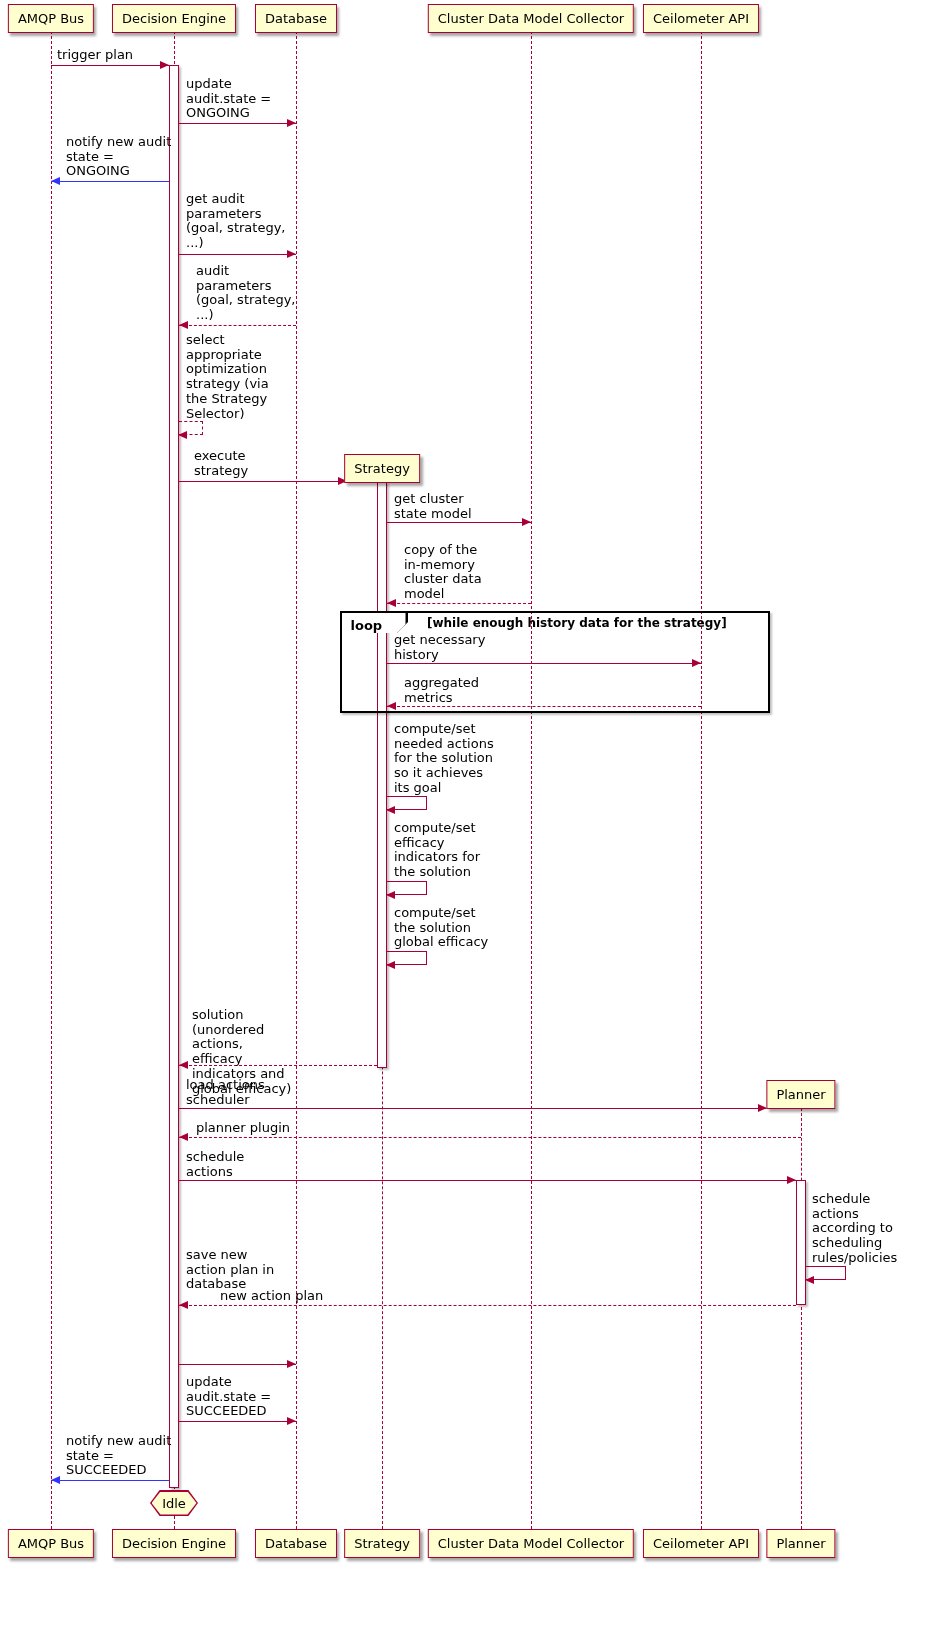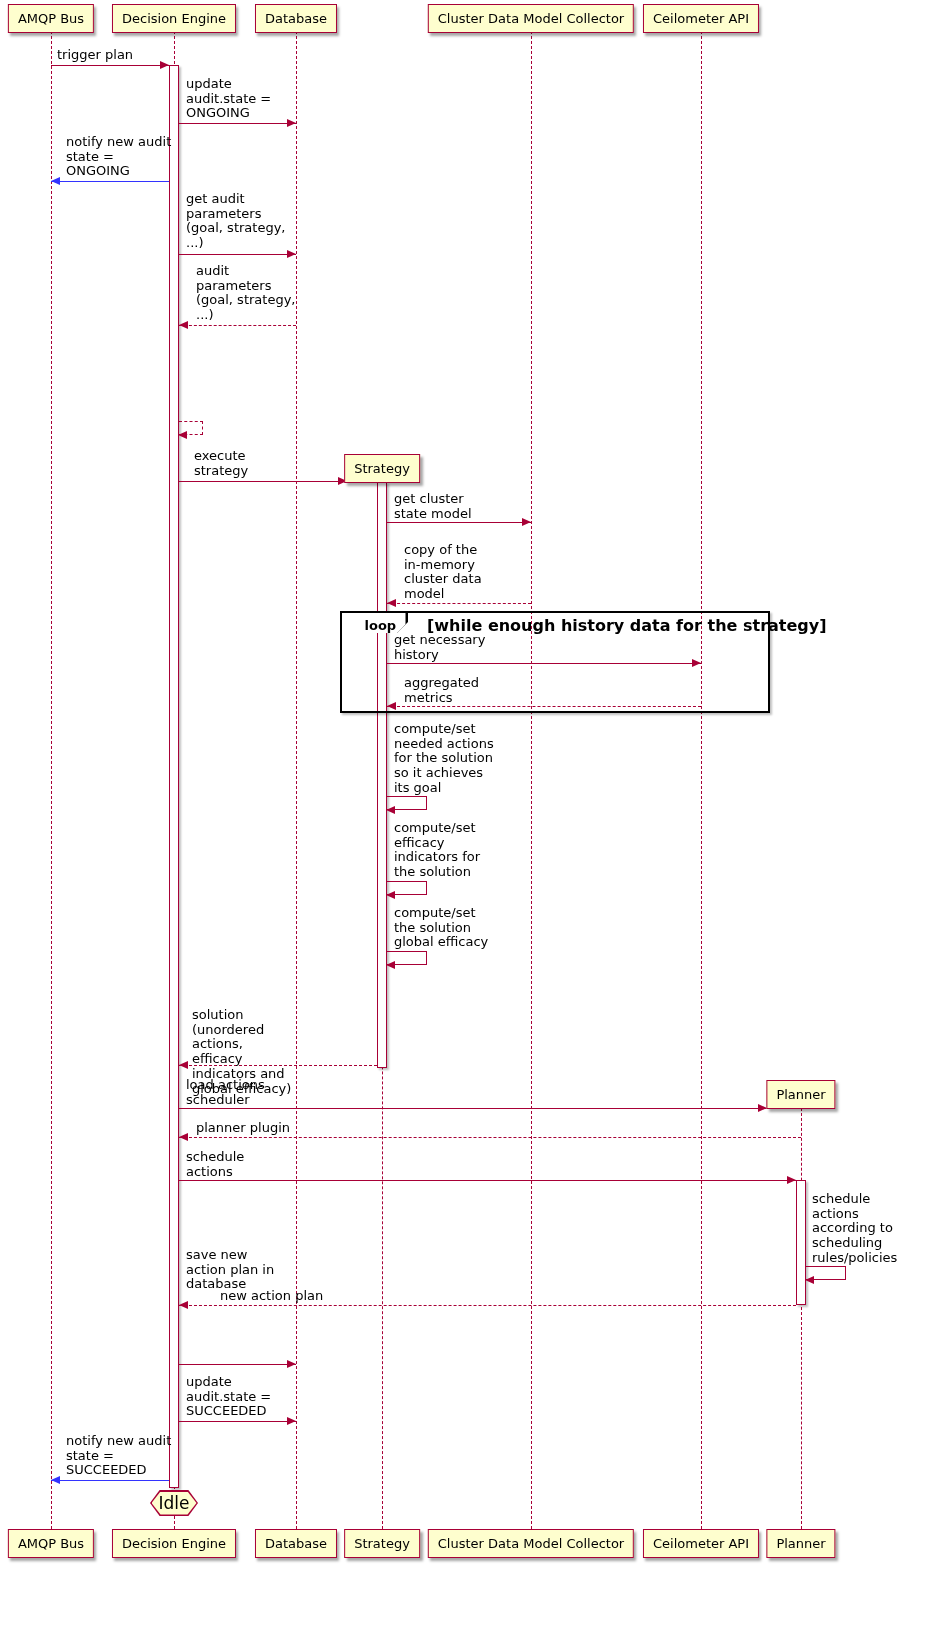--- a/index.html
+++ b/index.html
@@ -32,29 +32,29 @@
   .self-arrow .hd { position:absolute; left:-1px; bottom:-5px; width:0; height:0;
     border-top:4px solid transparent; border-bottom:4px solid transparent;
     border-right:9px solid #A80036; }
 
   .loop-frame { position:absolute; border:2px solid #000; z-index:5; background:transparent;
     box-shadow:2px 2px 2px rgba(0,0,0,.25); }
   .loop-head { position:absolute; left:-2px; top:-2px; width:68px; height:22px; background:#000;
     clip-path:polygon(0 0,100% 0,100% 50%,84% 100%,0 100%); }
   .loop-head-inner { position:absolute; left:1.5px; top:1.5px; width:64px; height:26px; background:#fff;
     clip-path:polygon(0 0,100% 0,100% 46%,83% 100%,0 100%);
-    font-weight:bold; font-size:13px; display:flex; align-items:center; padding-left:23px; }
-  .loop-cond { position:absolute; font-weight:bold; font-size:16px; color:#000; white-space:nowrap; }
+    font-weight:bold; font-size:13px; display:flex; align-items:center; padding-left:9px; }
+  .loop-cond { position:absolute; font-weight:bold; font-size:12px; color:#000; white-space:nowrap; }
 
   .hex { position:absolute; transform:translateX(-50%); z-index:6; }
   .hex .outer { position:absolute; inset:0; background:#A80036;
     clip-path:polygon(20% 0,80% 0,100% 50%,80% 100%,20% 100%,0 50%); }
   .hex .inner { position:absolute; inset:1.5px; background:#FEFECE;
     clip-path:polygon(20% 0,80% 0,100% 50%,80% 100%,20% 100%,0 50%);
-    display:flex; align-items:center; justify-content:center; font-size:17px; color:#000; }
+    display:flex; align-items:center; justify-content:center; font-size:13px; color:#000; }
 </style>
 </head>
 <body>
 
 <div class="canvas">
 
   <div class="lifeline" style="left:51px;top:31px;height:1498px;"></div>
   <div class="lifeline" style="left:174px;top:31px;height:1498px;"></div>
   <div class="lifeline" style="left:296px;top:31px;height:1498px;"></div>
   <div class="lifeline" style="left:382px;top:482px;height:1047px;"></div>
@@ -108,20 +108,26 @@
 
   <div class="msg-label" style="left:196px;top:264px;">audit
 parameters
 (goal, strategy,
 ...)</div>
   <div class="arrow dashed" style="left:179px;top:325px;width:117px;">
       <i class="ln"></i>
       <i class="hd l"></i>
     </div>
 
+  <div class="msg-label" style="left:186px;top:333px;">select
+appropriate
+optimization
+strategy (via
+the Strategy
+Selector)</div>
   <div class="self-arrow dashed" style="left:179px;top:421px;width:24px;height:14px;">
       <i class="hd"></i>
     </div>
 
   <div class="msg-label" style="left:186px;top:449px;margin-left:8px;">execute
 strategy</div>
   <div class="arrow" style="left:179px;top:481px;width:168px;">
       <i class="ln"></i>
       <i class="hd r"></i>
     </div>

